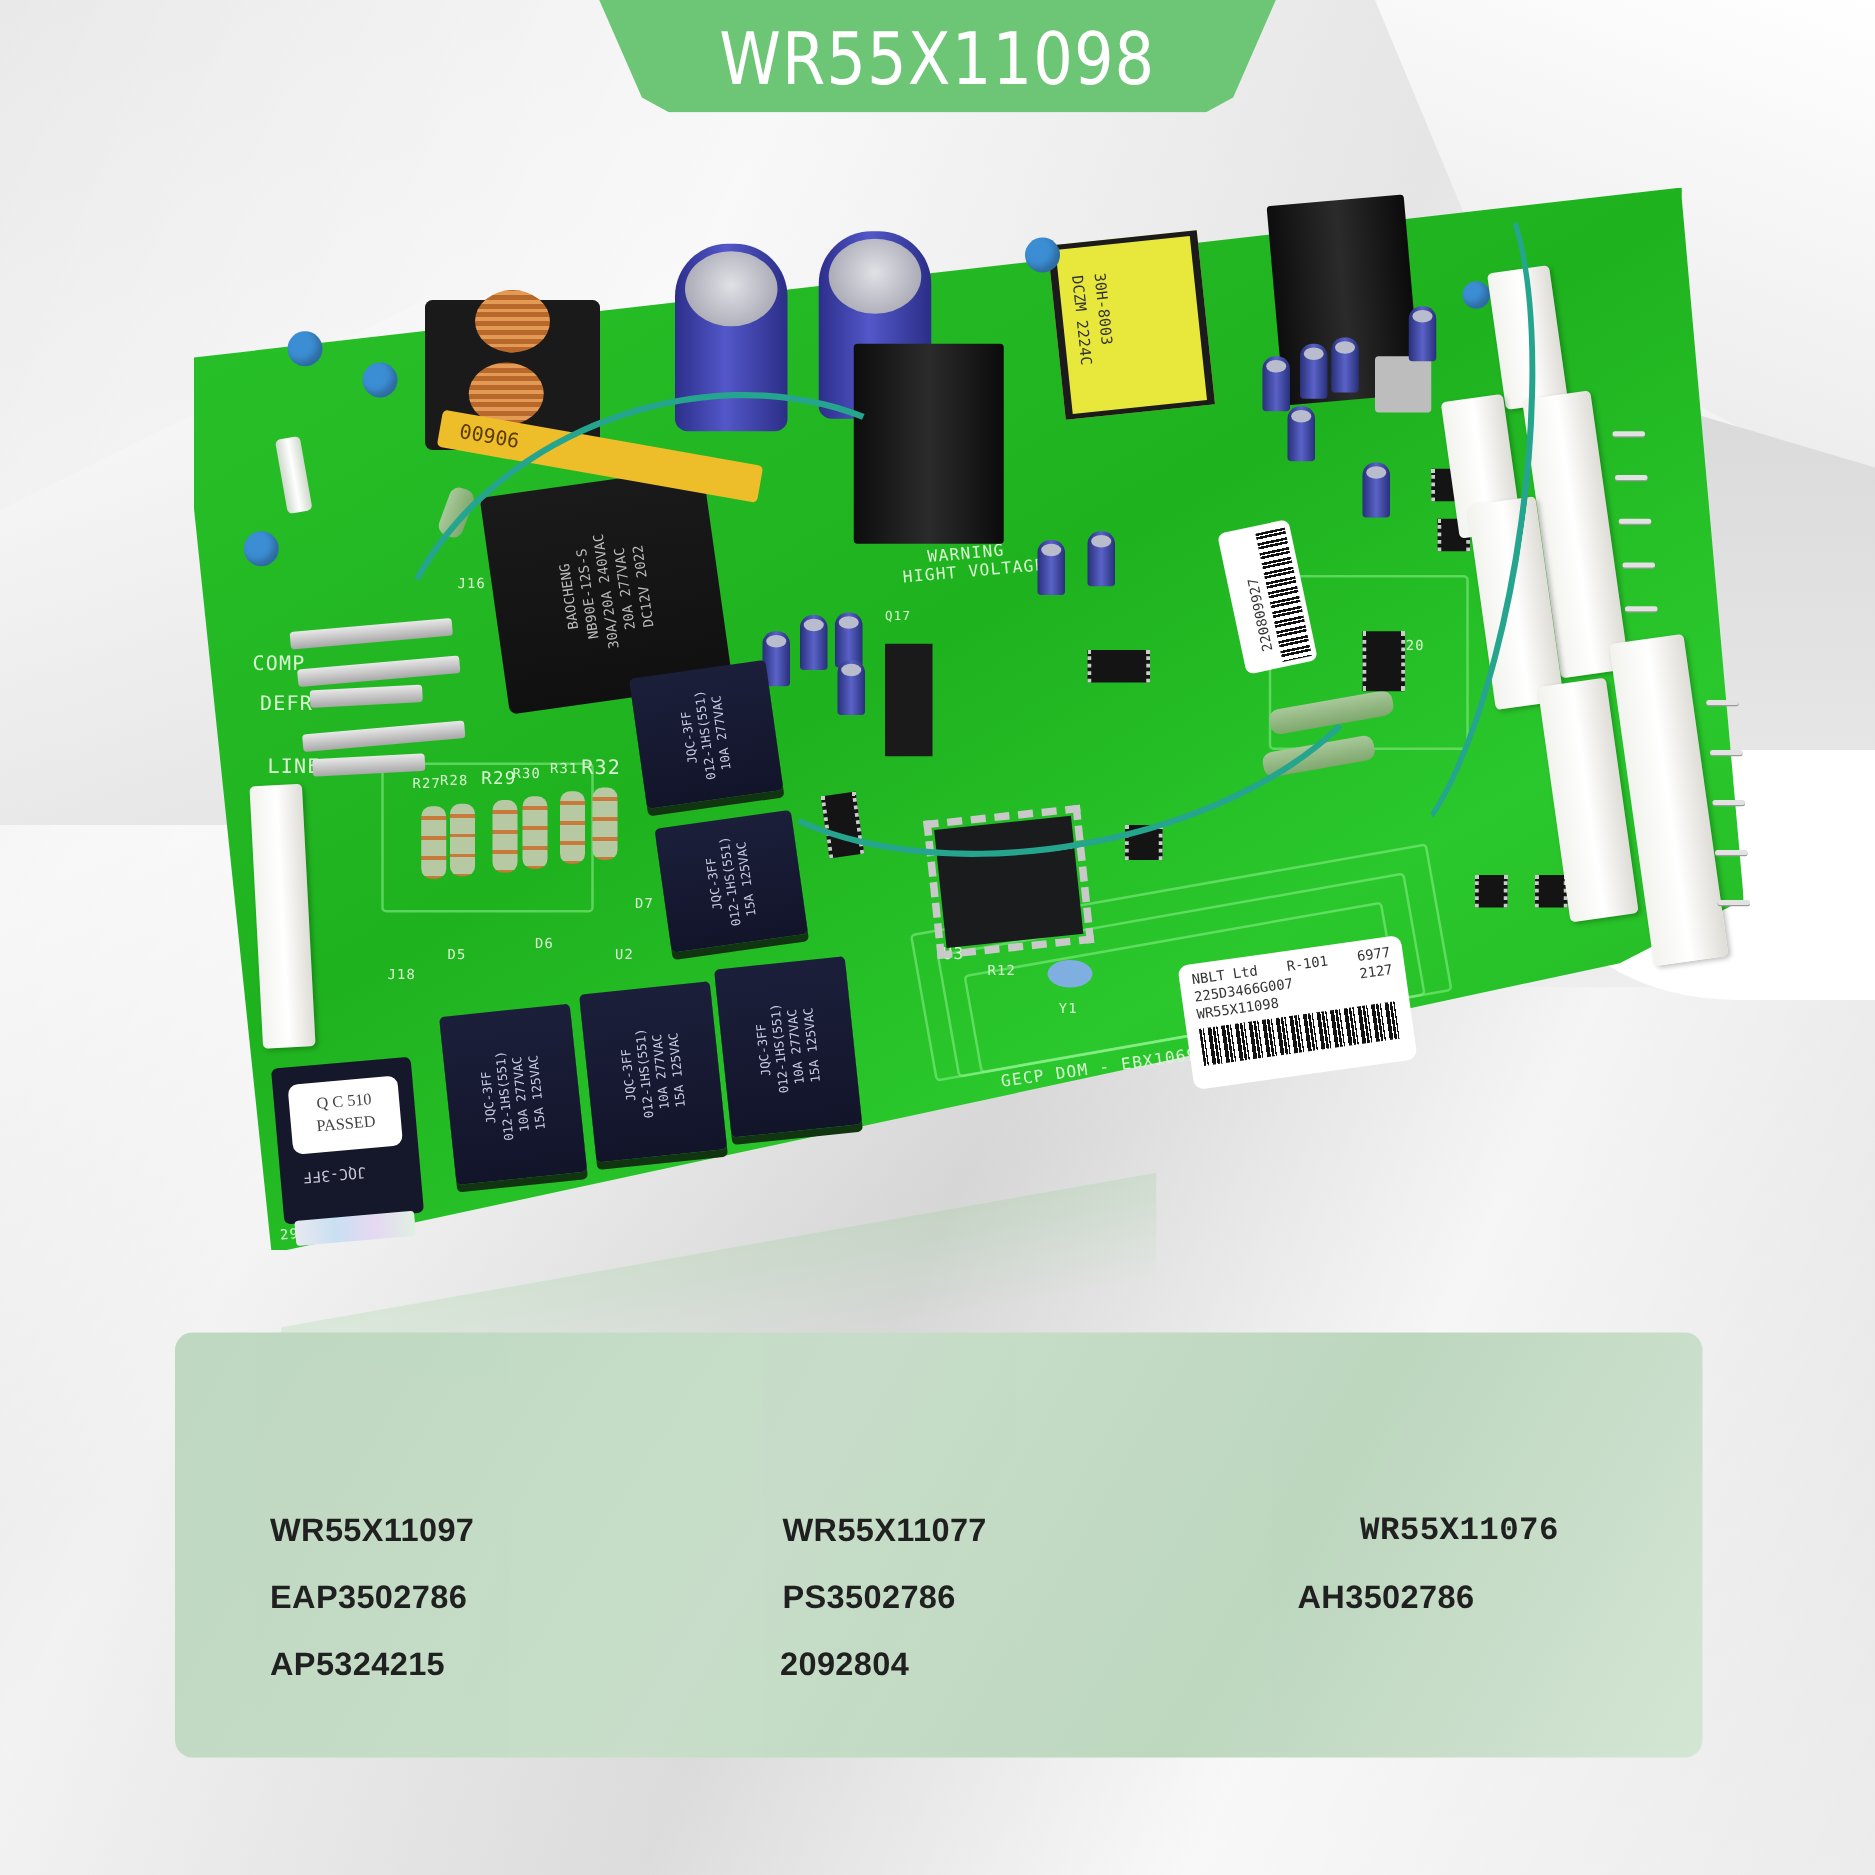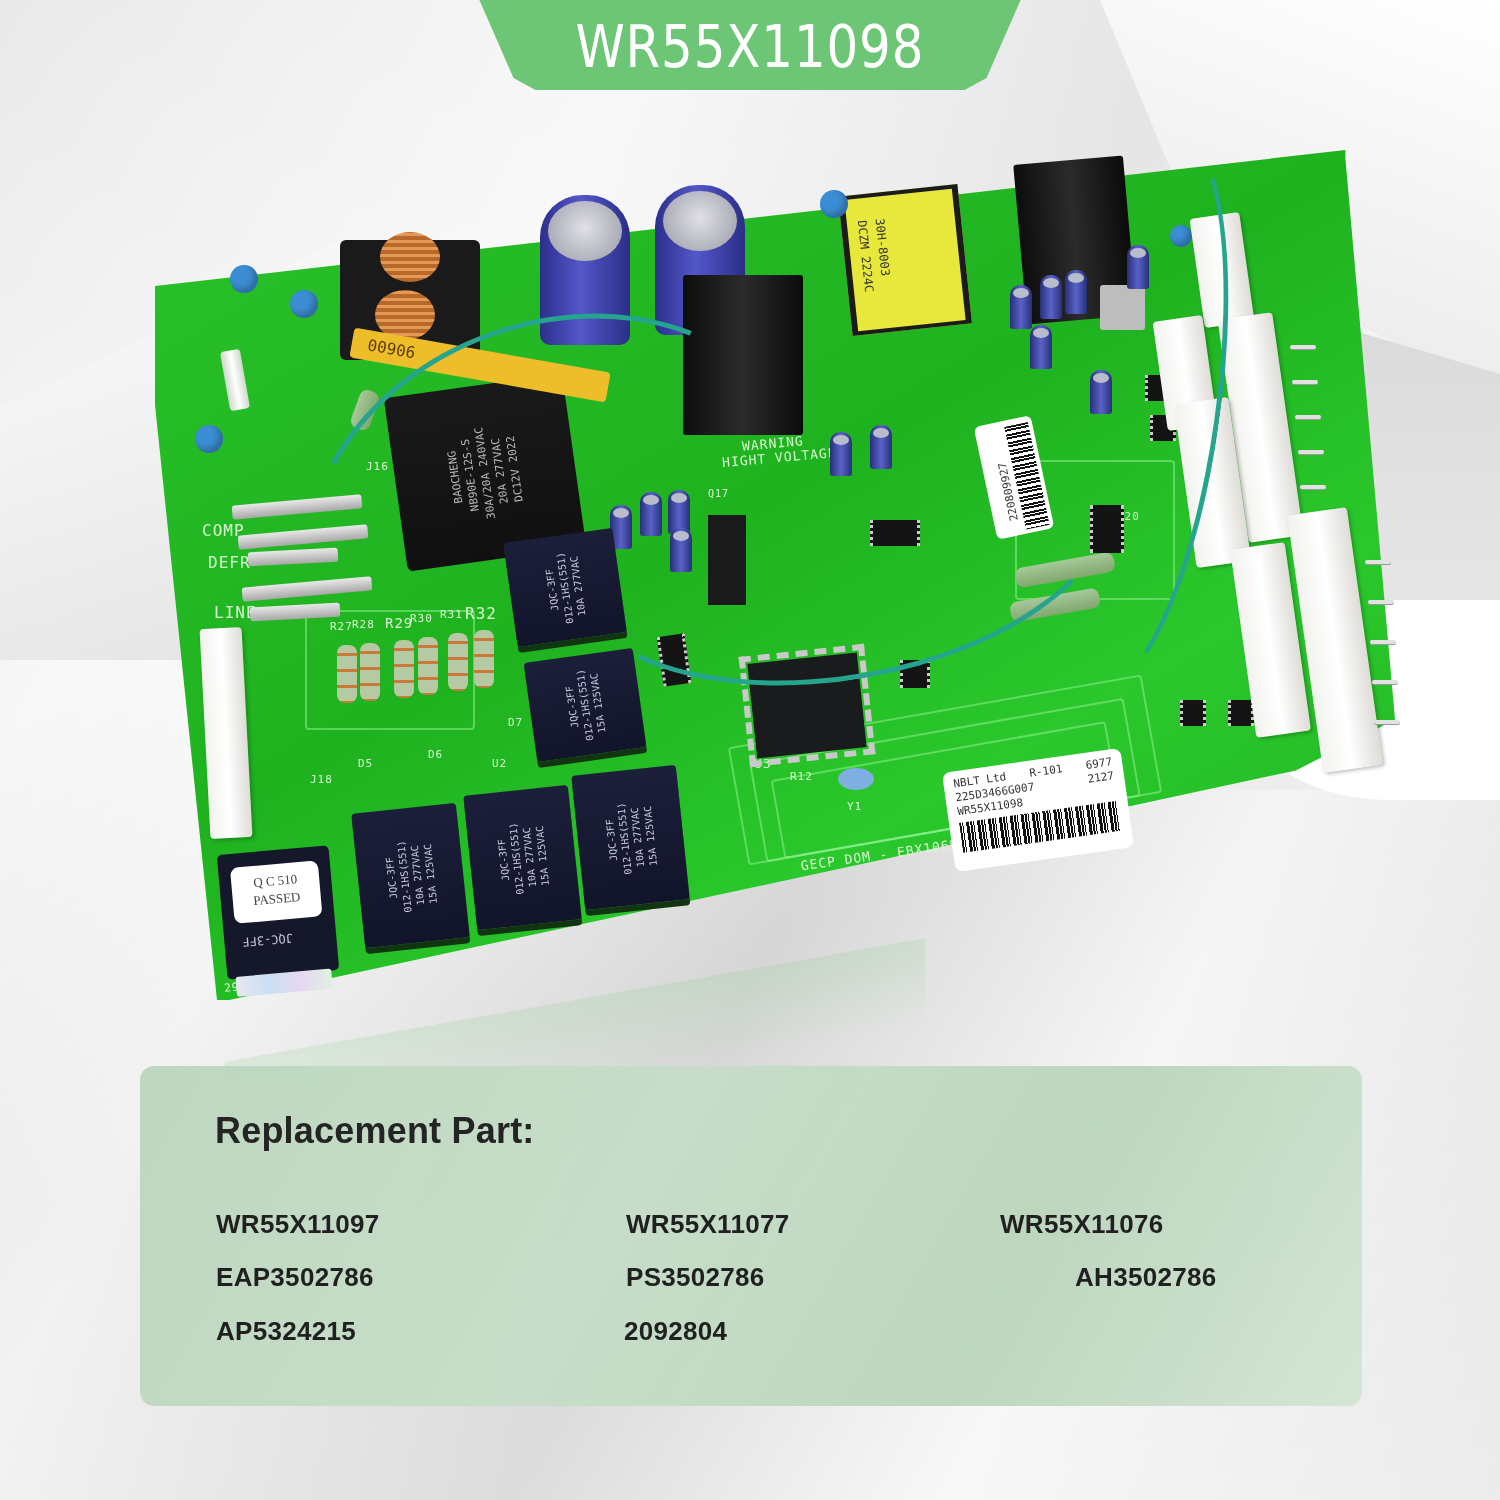--- a/index.html
+++ b/index.html
@@ -338,25 +338,24 @@
   </div>
 
   <div class="wire" style="left:300px;top:320px;width:520px;height:420px;transform:rotate(-20deg);border-color:#26a58e transparent transparent transparent;"></div>
   <div class="wire" style="left:560px;top:380px;width:560px;height:300px;transform:rotate(170deg);border-color:#26a58e transparent transparent transparent;"></div>
   <div class="wire" style="left:1060px;top:130px;width:160px;height:560px;transform:rotate(8deg);border-color:transparent #26a58e transparent transparent;"></div>
 </div>
 
 <div class="reflection"></div>
 
 <div class="card">
-  <div class="card-title">Replacement Part:</div>
 
   <div class="part" style="left:76px;top:143px;">WR55X11097</div>
   <div class="part" style="left:486px;top:143px;">WR55X11077</div>
-  <div class="part" style="left:860px;top:143px;">WR55X11076</div>
+  <div class="part" style="left:948px;top:143px;font-family:Liberation Mono, monospace;">WR55X11076</div>
 
   <div class="part" style="left:76px;top:196px;">EAP3502786</div>
   <div class="part" style="left:486px;top:196px;">PS3502786</div>
-  <div class="part" style="left:898px;top:196px;margin-left:37px;">AH3502786</div>
+  <div class="part" style="left:898px;top:196px;">AH3502786</div>
 
   <div class="part" style="left:76px;top:250px;">AP5324215</div>
   <div class="part" style="left:484px;top:250px;">2092804</div>
 </div>
 
 </body></html>

